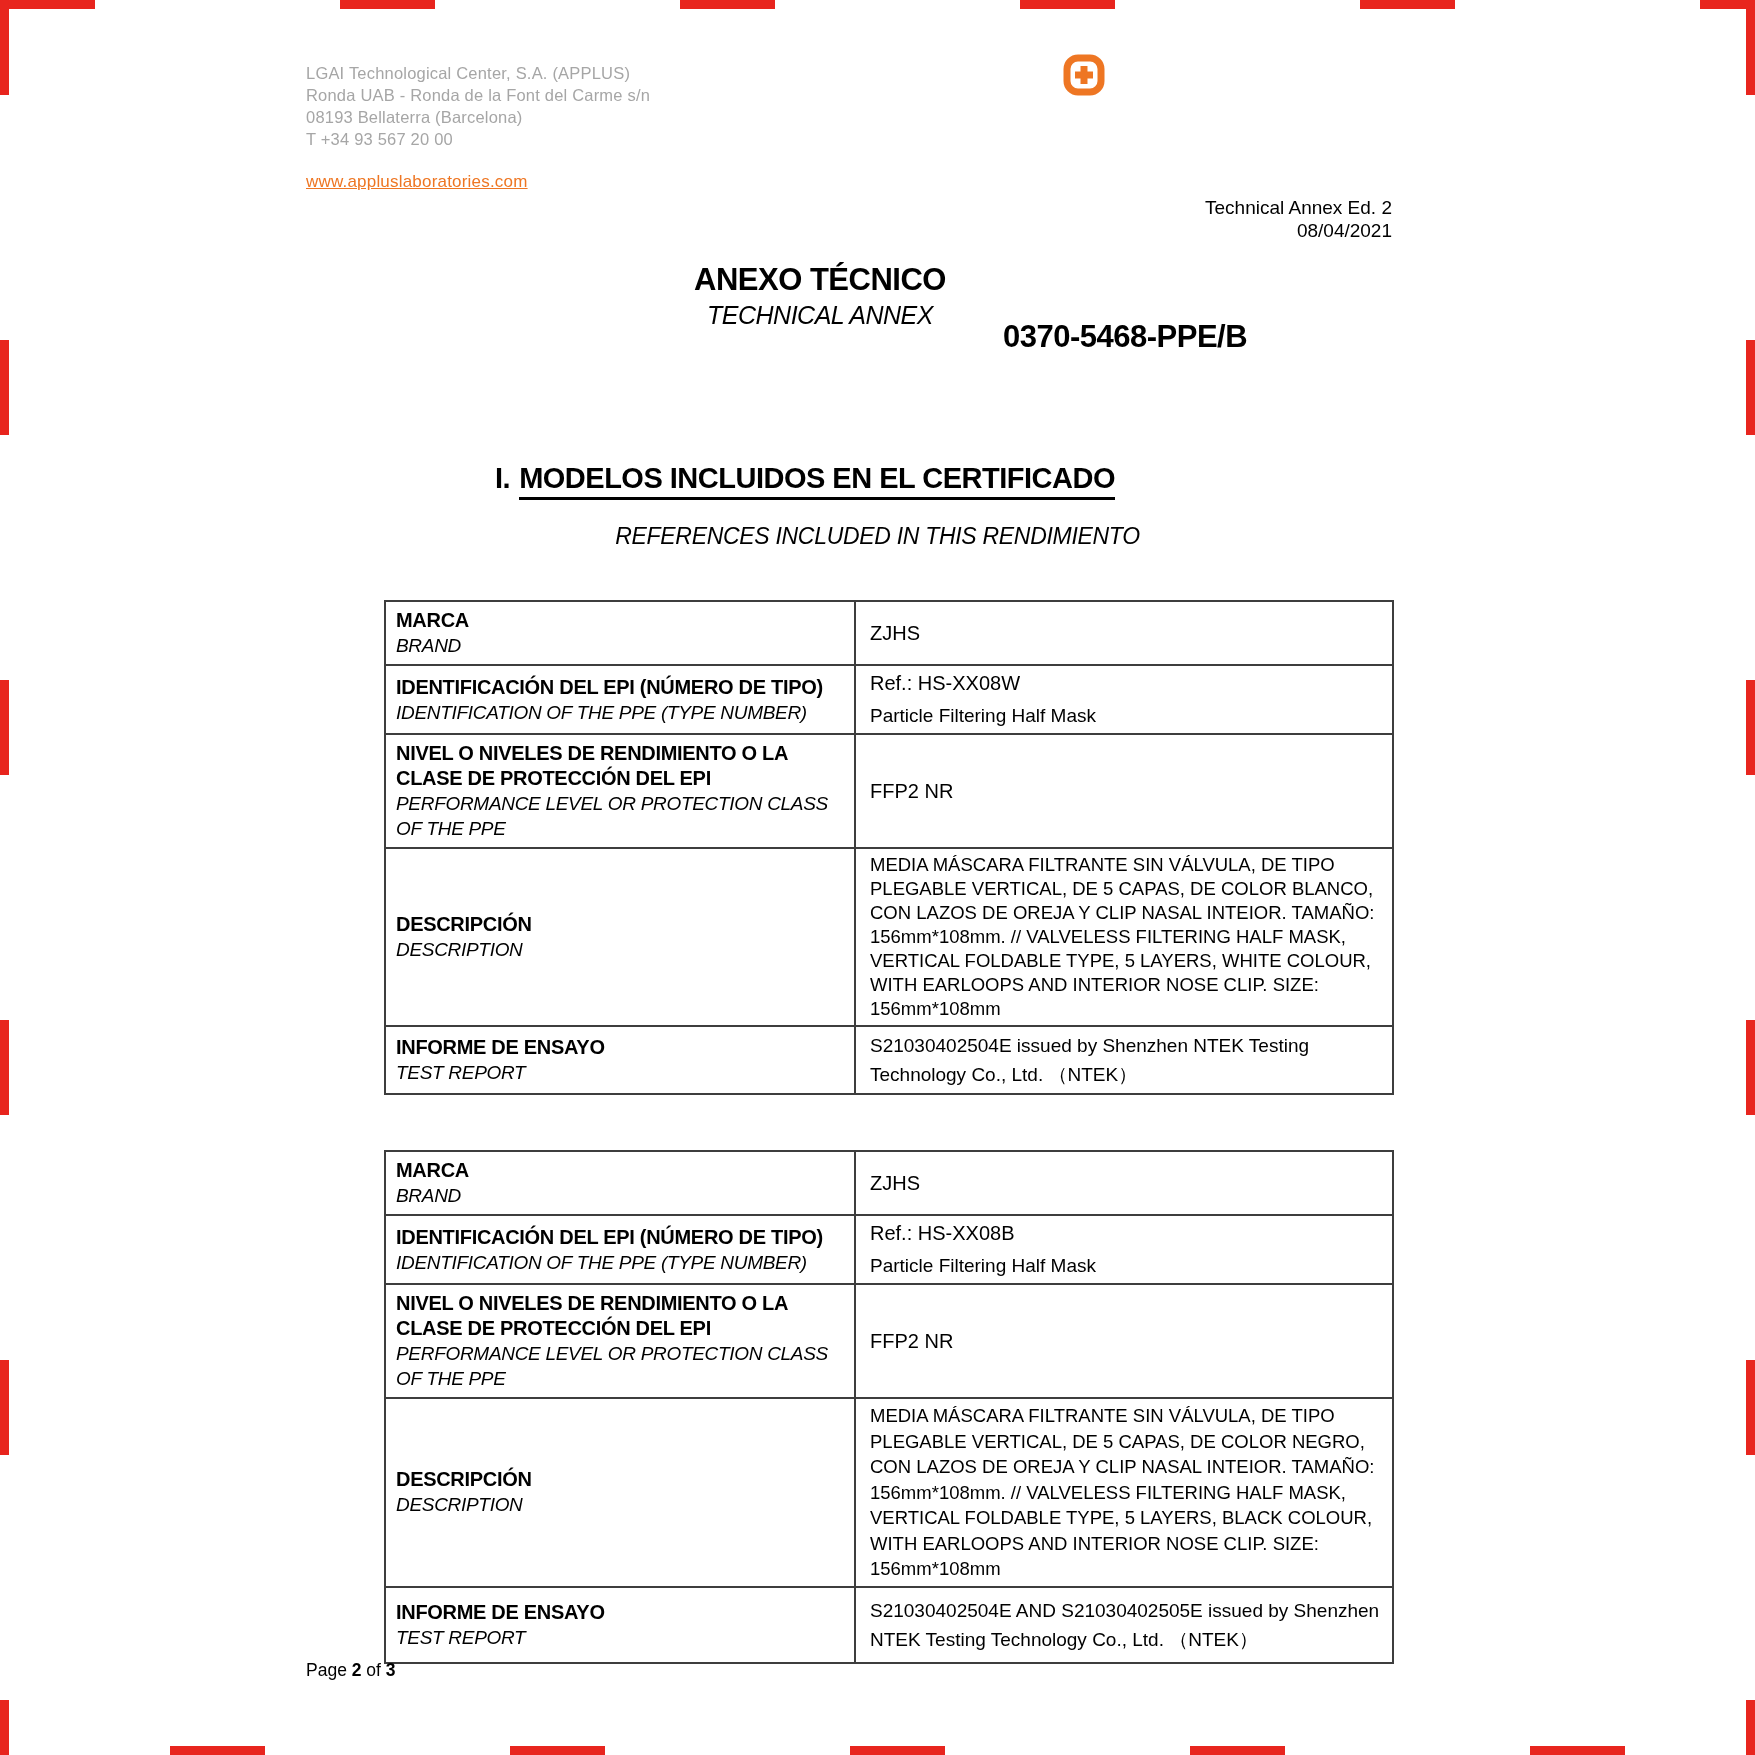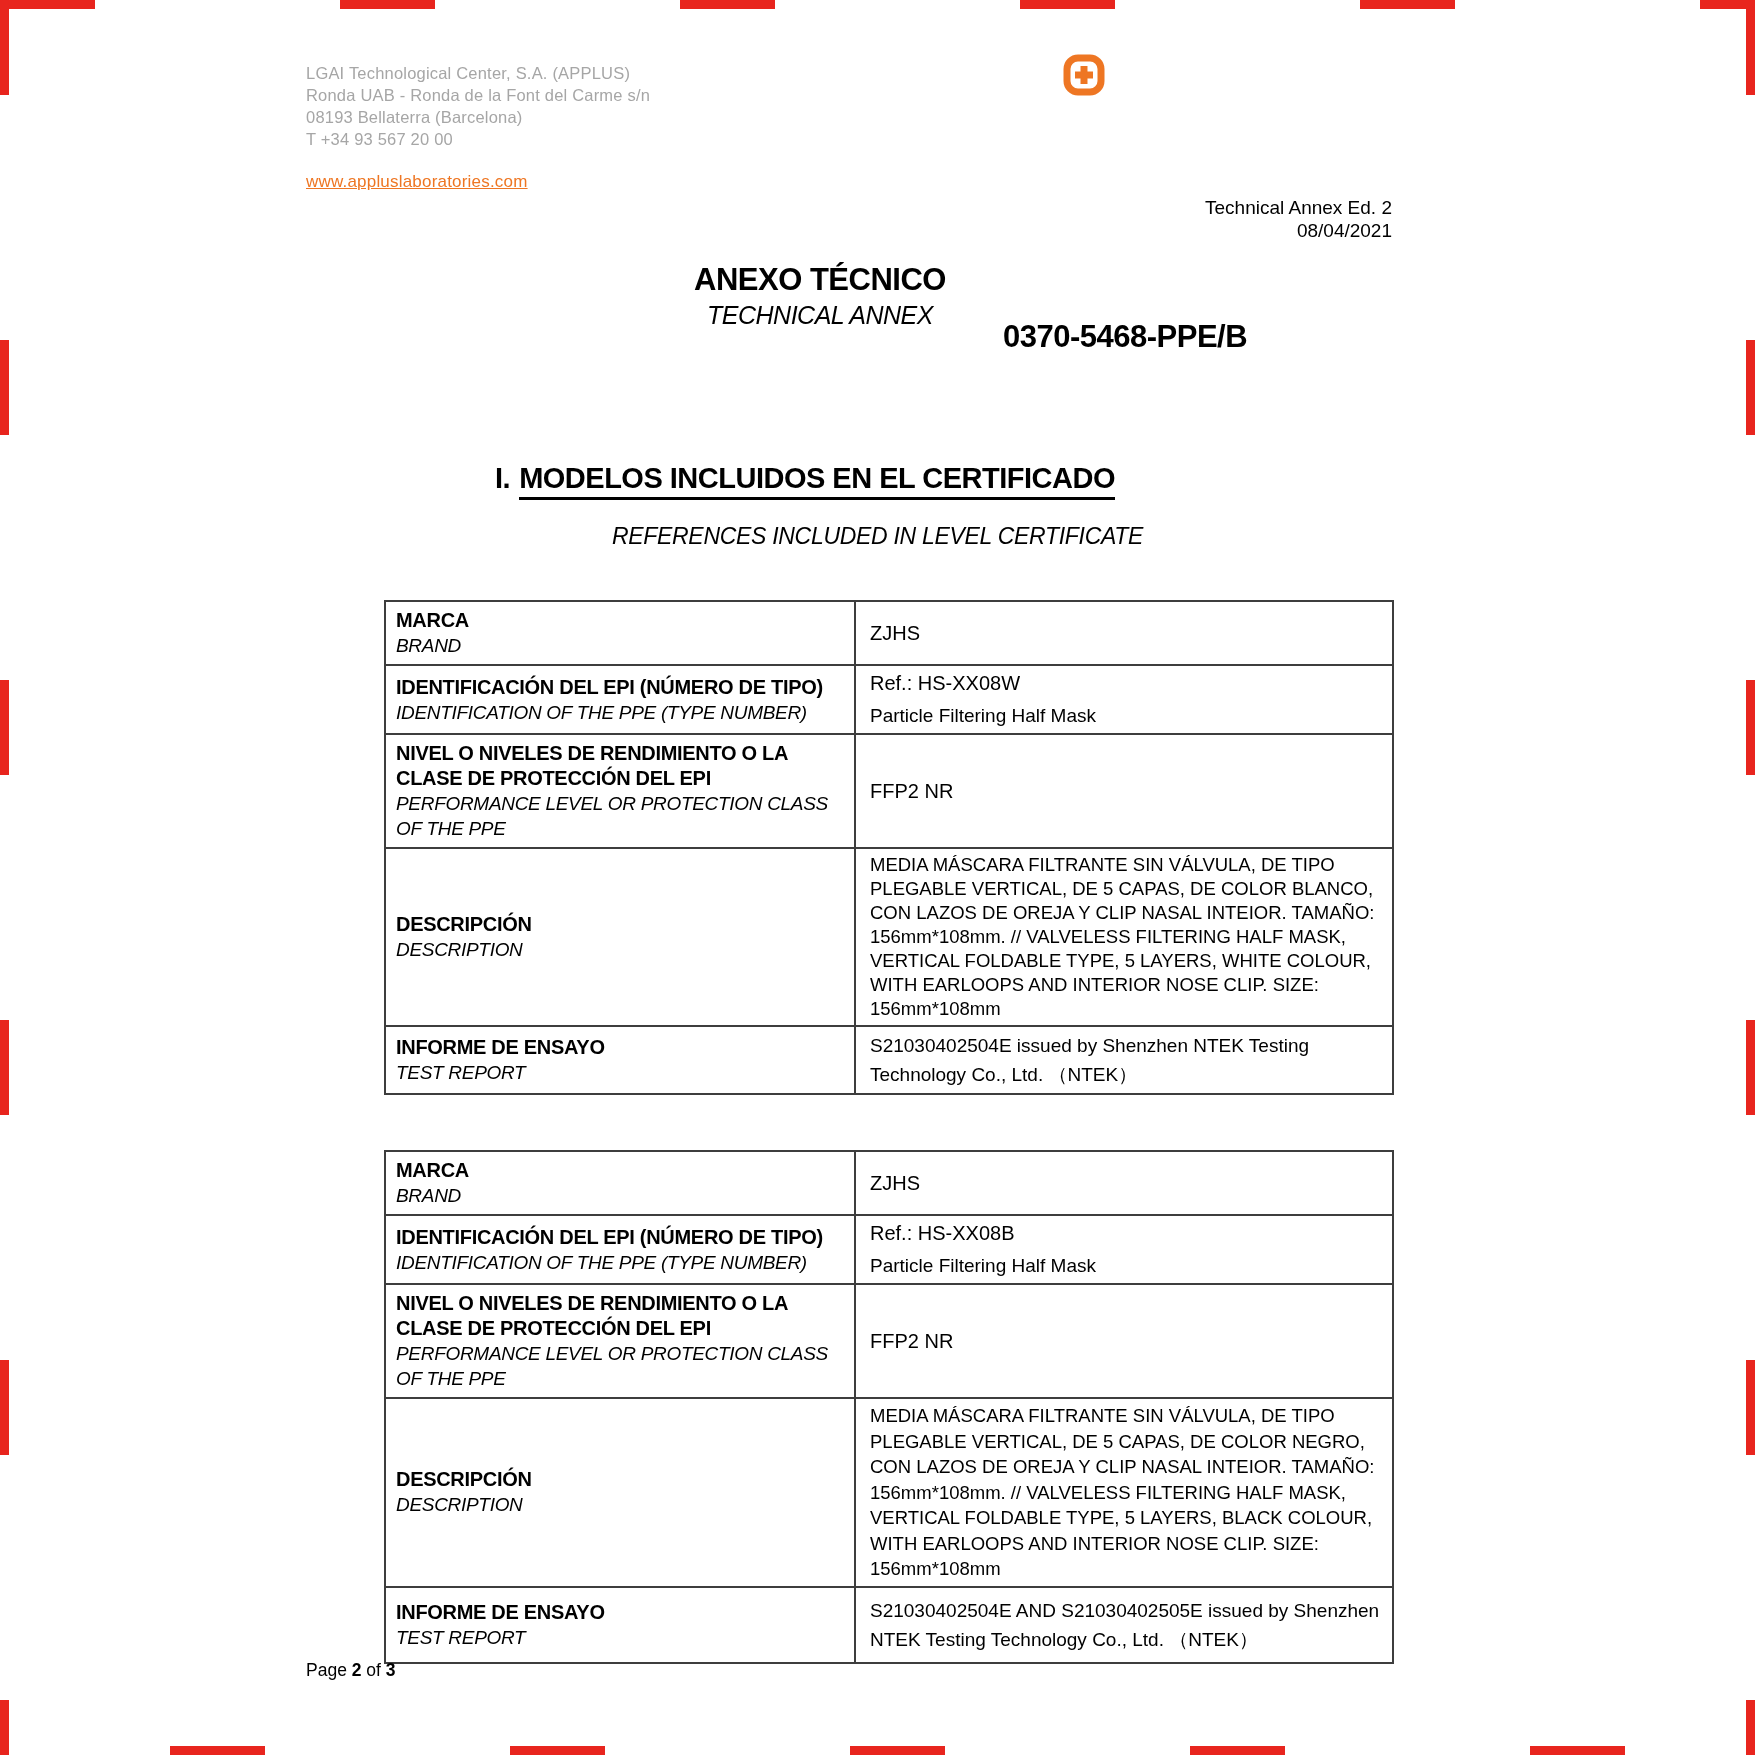--- a/index.html
+++ b/index.html
@@ -114,21 +114,21 @@
 
 <div class="title-block">
   <div class="title-main">ANEXO TÉCNICO</div>
   <div class="title-sub">TECHNICAL ANNEX</div>
 </div>
 <div class="cert-number">0370-5468-PPE/B</div>
 
 <div class="section-heading">
   <span>I.</span><span class="underlined">MODELOS INCLUIDOS EN EL CERTIFICADO</span>
 </div>
-<div class="section-subheading">REFERENCES INCLUDED IN LEVEL CERTIFICATE</div>
+<div class="section-subheading">REFERENCES INCLUDED IN THIS RENDIMIENTO</div>
 
 <table class="cert-table t1">
   <colgroup>
       <col class="col-label">
       <col class="col-value">
     </colgroup>
   <tbody>
       <tr class="rh-a">
     <td class="label-cell">
       <div class="lbl-es">MARCA</div>

